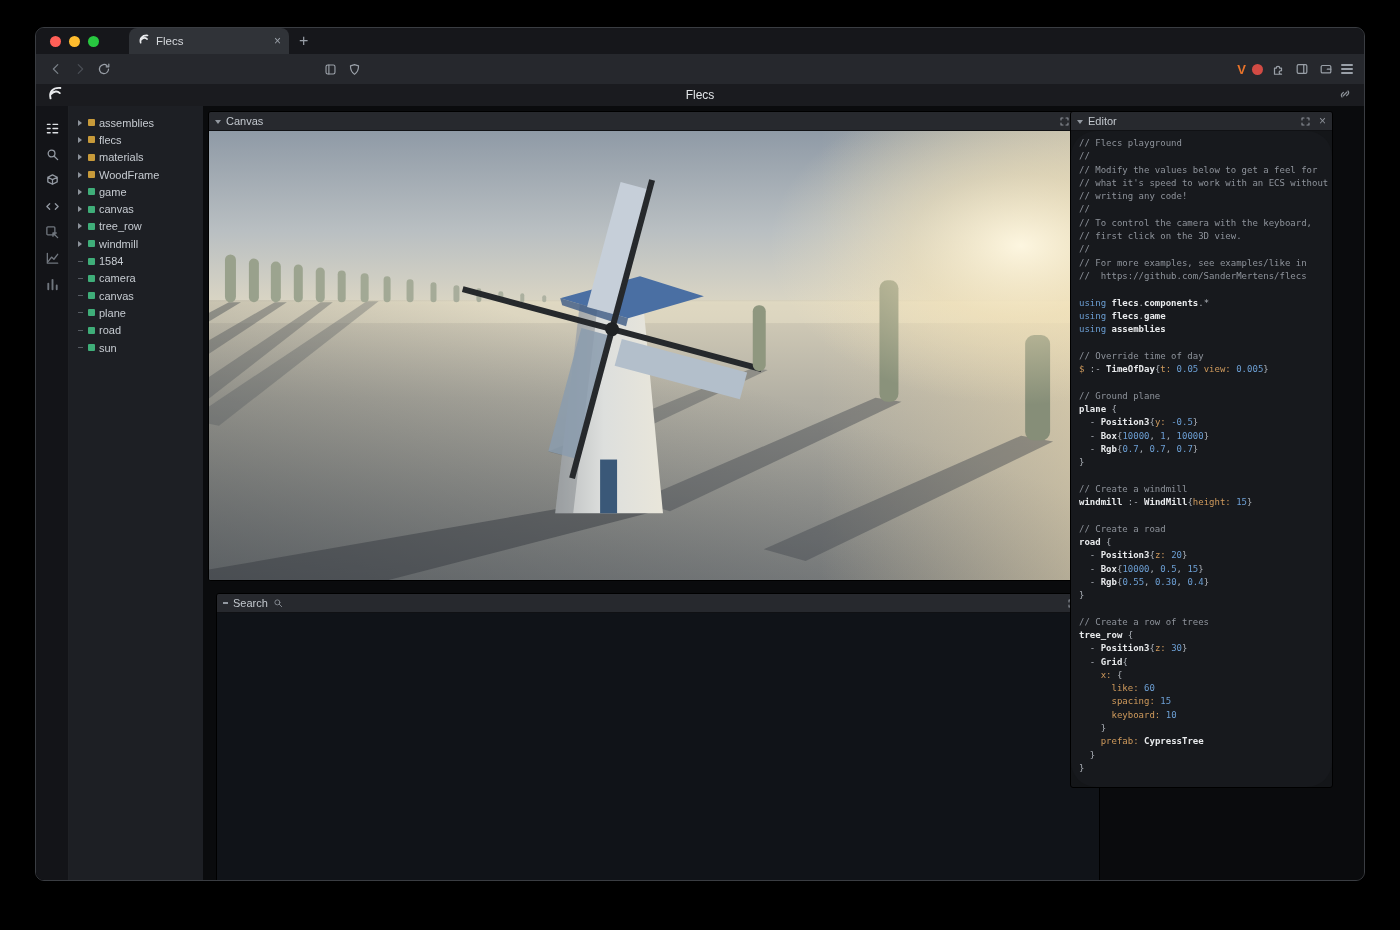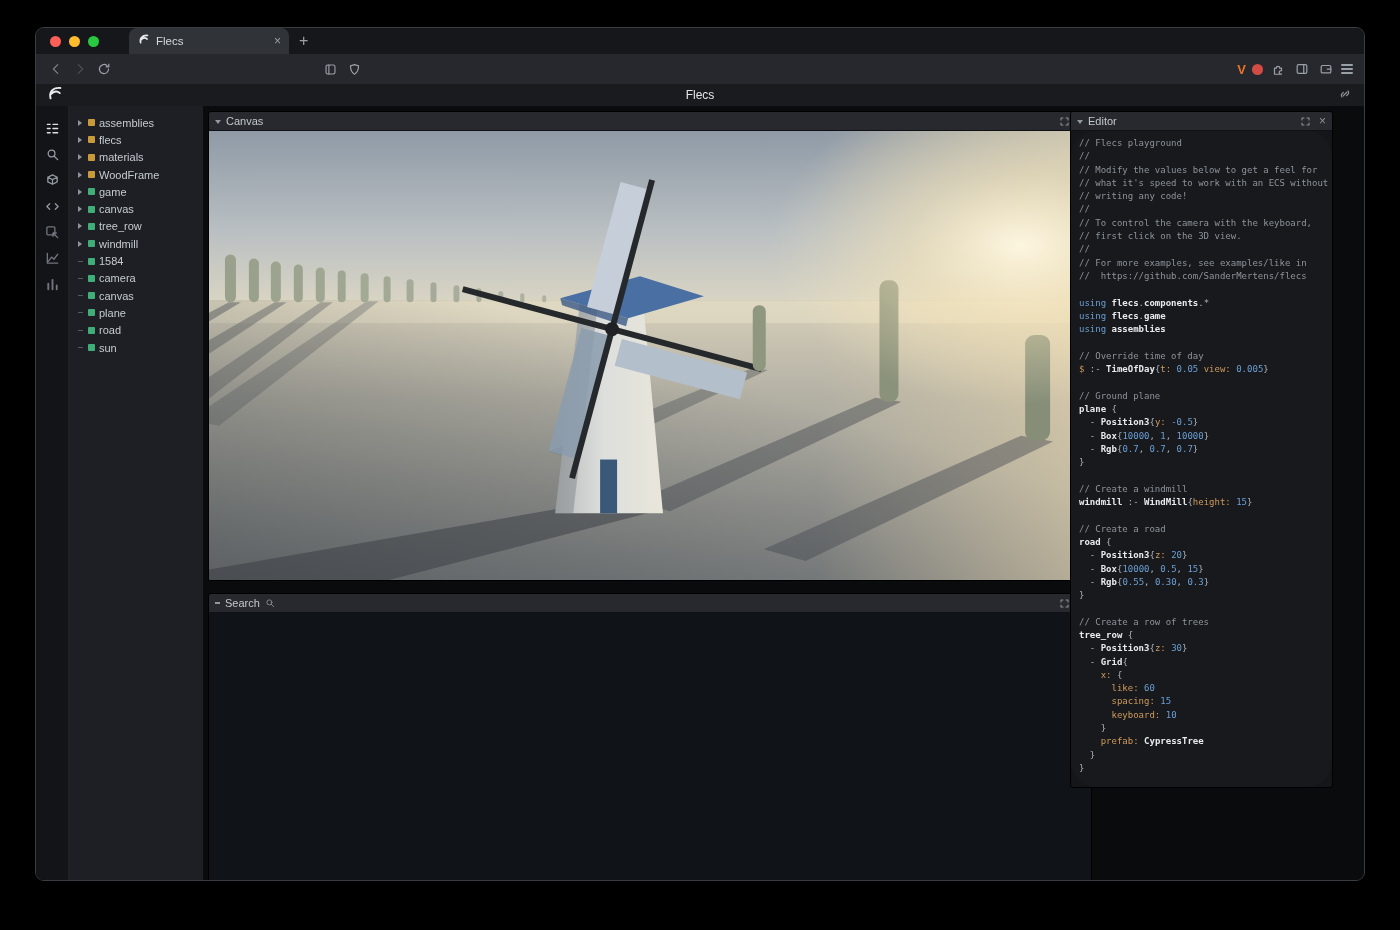--- a/index.html
+++ b/index.html
@@ -55,21 +55,21 @@
   .phead{height:18px;background:#27292e;display:flex;align-items:center;padding:0 6px;gap:5px;
          font-size:11px;color:#c3c8ce;border-bottom:1px solid #101114;}
   .ptri{width:0;height:0;border-top:4px solid #9298a0;border-left:3.5px solid transparent;
         border-right:3.5px solid transparent;margin-top:1px;}
   .pdash{width:5px;height:1.5px;background:#9298a0;}
   .phead .pic{margin-left:0;display:flex;align-items:center;}
   .pclose{color:#8b9097;font-size:12px;line-height:1;margin-left:4px;}
   .panel-canvas{left:172px;top:5px;width:884px;height:470px;}
   .canvas-view{position:absolute;top:19px;left:0;right:0;bottom:0;}
   .canvas-view svg{display:block;width:100%;height:100%;}
-  .panel-search{left:172px;top:487px;width:884px;height:293px;}
+  .panel-search{left:180px;top:487px;width:884px;height:293px;}
   .search-body{position:absolute;top:19px;left:0;right:0;bottom:0;background:#101318;}
   .panel-editor{left:1034px;top:5px;width:263px;height:677px;}
   .editor-body{position:absolute;top:19px;left:0;right:0;bottom:0;background:#17191d;
                padding:6px 0 0 8px;overflow:hidden;border-radius:25px;}
   .code-line{font-family:"DejaVu Sans Mono",monospace;font-size:9px;line-height:13.3px;
              white-space:pre;color:#aeb3ba;}
   .t-c{color:#8e939b}.t-k{color:#6c9fd4}.t-i{color:#e8eaec;font-weight:bold}
   .t-m{color:#cf9a5c}.t-n{color:#6c9fd4}.t-p{color:#aeb3ba}.t-d{color:#cf9a5c}
   svg.oic{stroke:#9aa0a8;fill:none;stroke-width:1.4;stroke-linecap:round;stroke-linejoin:round;}
 </style>
@@ -456,21 +456,21 @@
           <div class="code-line"><span class="t-p">  - </span><span class="t-i">Rgb</span><span class="t-p">{</span><span class="t-n">0.7</span><span class="t-p">, </span><span class="t-n">0.7</span><span class="t-p">, </span><span class="t-n">0.7</span><span class="t-p">}</span></div>
           <div class="code-line"><span class="t-p">}</span></div>
           <div class="code-line">&nbsp;</div>
           <div class="code-line"><span class="t-c">// Create a windmill</span></div>
           <div class="code-line"><span class="t-i">windmill</span><span class="t-p"> :- </span><span class="t-i">WindMill</span><span class="t-p">{</span><span class="t-m">height:</span><span class="t-p"> </span><span class="t-n">15</span><span class="t-p">}</span></div>
           <div class="code-line">&nbsp;</div>
           <div class="code-line"><span class="t-c">// Create a road</span></div>
           <div class="code-line"><span class="t-i">road</span><span class="t-p"> {</span></div>
           <div class="code-line"><span class="t-p">  - </span><span class="t-i">Position3</span><span class="t-p">{</span><span class="t-m">z:</span><span class="t-p"> </span><span class="t-n">20</span><span class="t-p">}</span></div>
           <div class="code-line"><span class="t-p">  - </span><span class="t-i">Box</span><span class="t-p">{</span><span class="t-n">10000</span><span class="t-p">, </span><span class="t-n">0.5</span><span class="t-p">, </span><span class="t-n">15</span><span class="t-p">}</span></div>
-          <div class="code-line"><span class="t-p">  - </span><span class="t-i">Rgb</span><span class="t-p">{</span><span class="t-n">0.55</span><span class="t-p">, </span><span class="t-n">0.30</span><span class="t-p">, </span><span class="t-n">0.3</span><span class="t-p">}</span></div>
+          <div class="code-line"><span class="t-p">  - </span><span class="t-i">Rgb</span><span class="t-p">{</span><span class="t-n">0.55</span><span class="t-p">, </span><span class="t-n">0.30</span><span class="t-p">, </span><span class="t-n">0.4</span><span class="t-p">}</span></div>
           <div class="code-line"><span class="t-p">}</span></div>
           <div class="code-line">&nbsp;</div>
           <div class="code-line"><span class="t-c">// Create a row of trees</span></div>
           <div class="code-line"><span class="t-i">tree_row</span><span class="t-p"> {</span></div>
           <div class="code-line"><span class="t-p">  - </span><span class="t-i">Position3</span><span class="t-p">{</span><span class="t-m">z:</span><span class="t-p"> </span><span class="t-n">30</span><span class="t-p">}</span></div>
           <div class="code-line"><span class="t-p">  - </span><span class="t-i">Grid</span><span class="t-p">{</span></div>
           <div class="code-line"><span class="t-p">    </span><span class="t-m">x:</span><span class="t-p"> {</span></div>
           <div class="code-line"><span class="t-p">      </span><span class="t-m">like:</span><span class="t-p"> </span><span class="t-n">60</span></div>
           <div class="code-line"><span class="t-p">      </span><span class="t-m">spacing:</span><span class="t-p"> </span><span class="t-n">15</span></div>
           <div class="code-line"><span class="t-p">      </span><span class="t-m">keyboard:</span><span class="t-p"> </span><span class="t-n">10</span></div>

